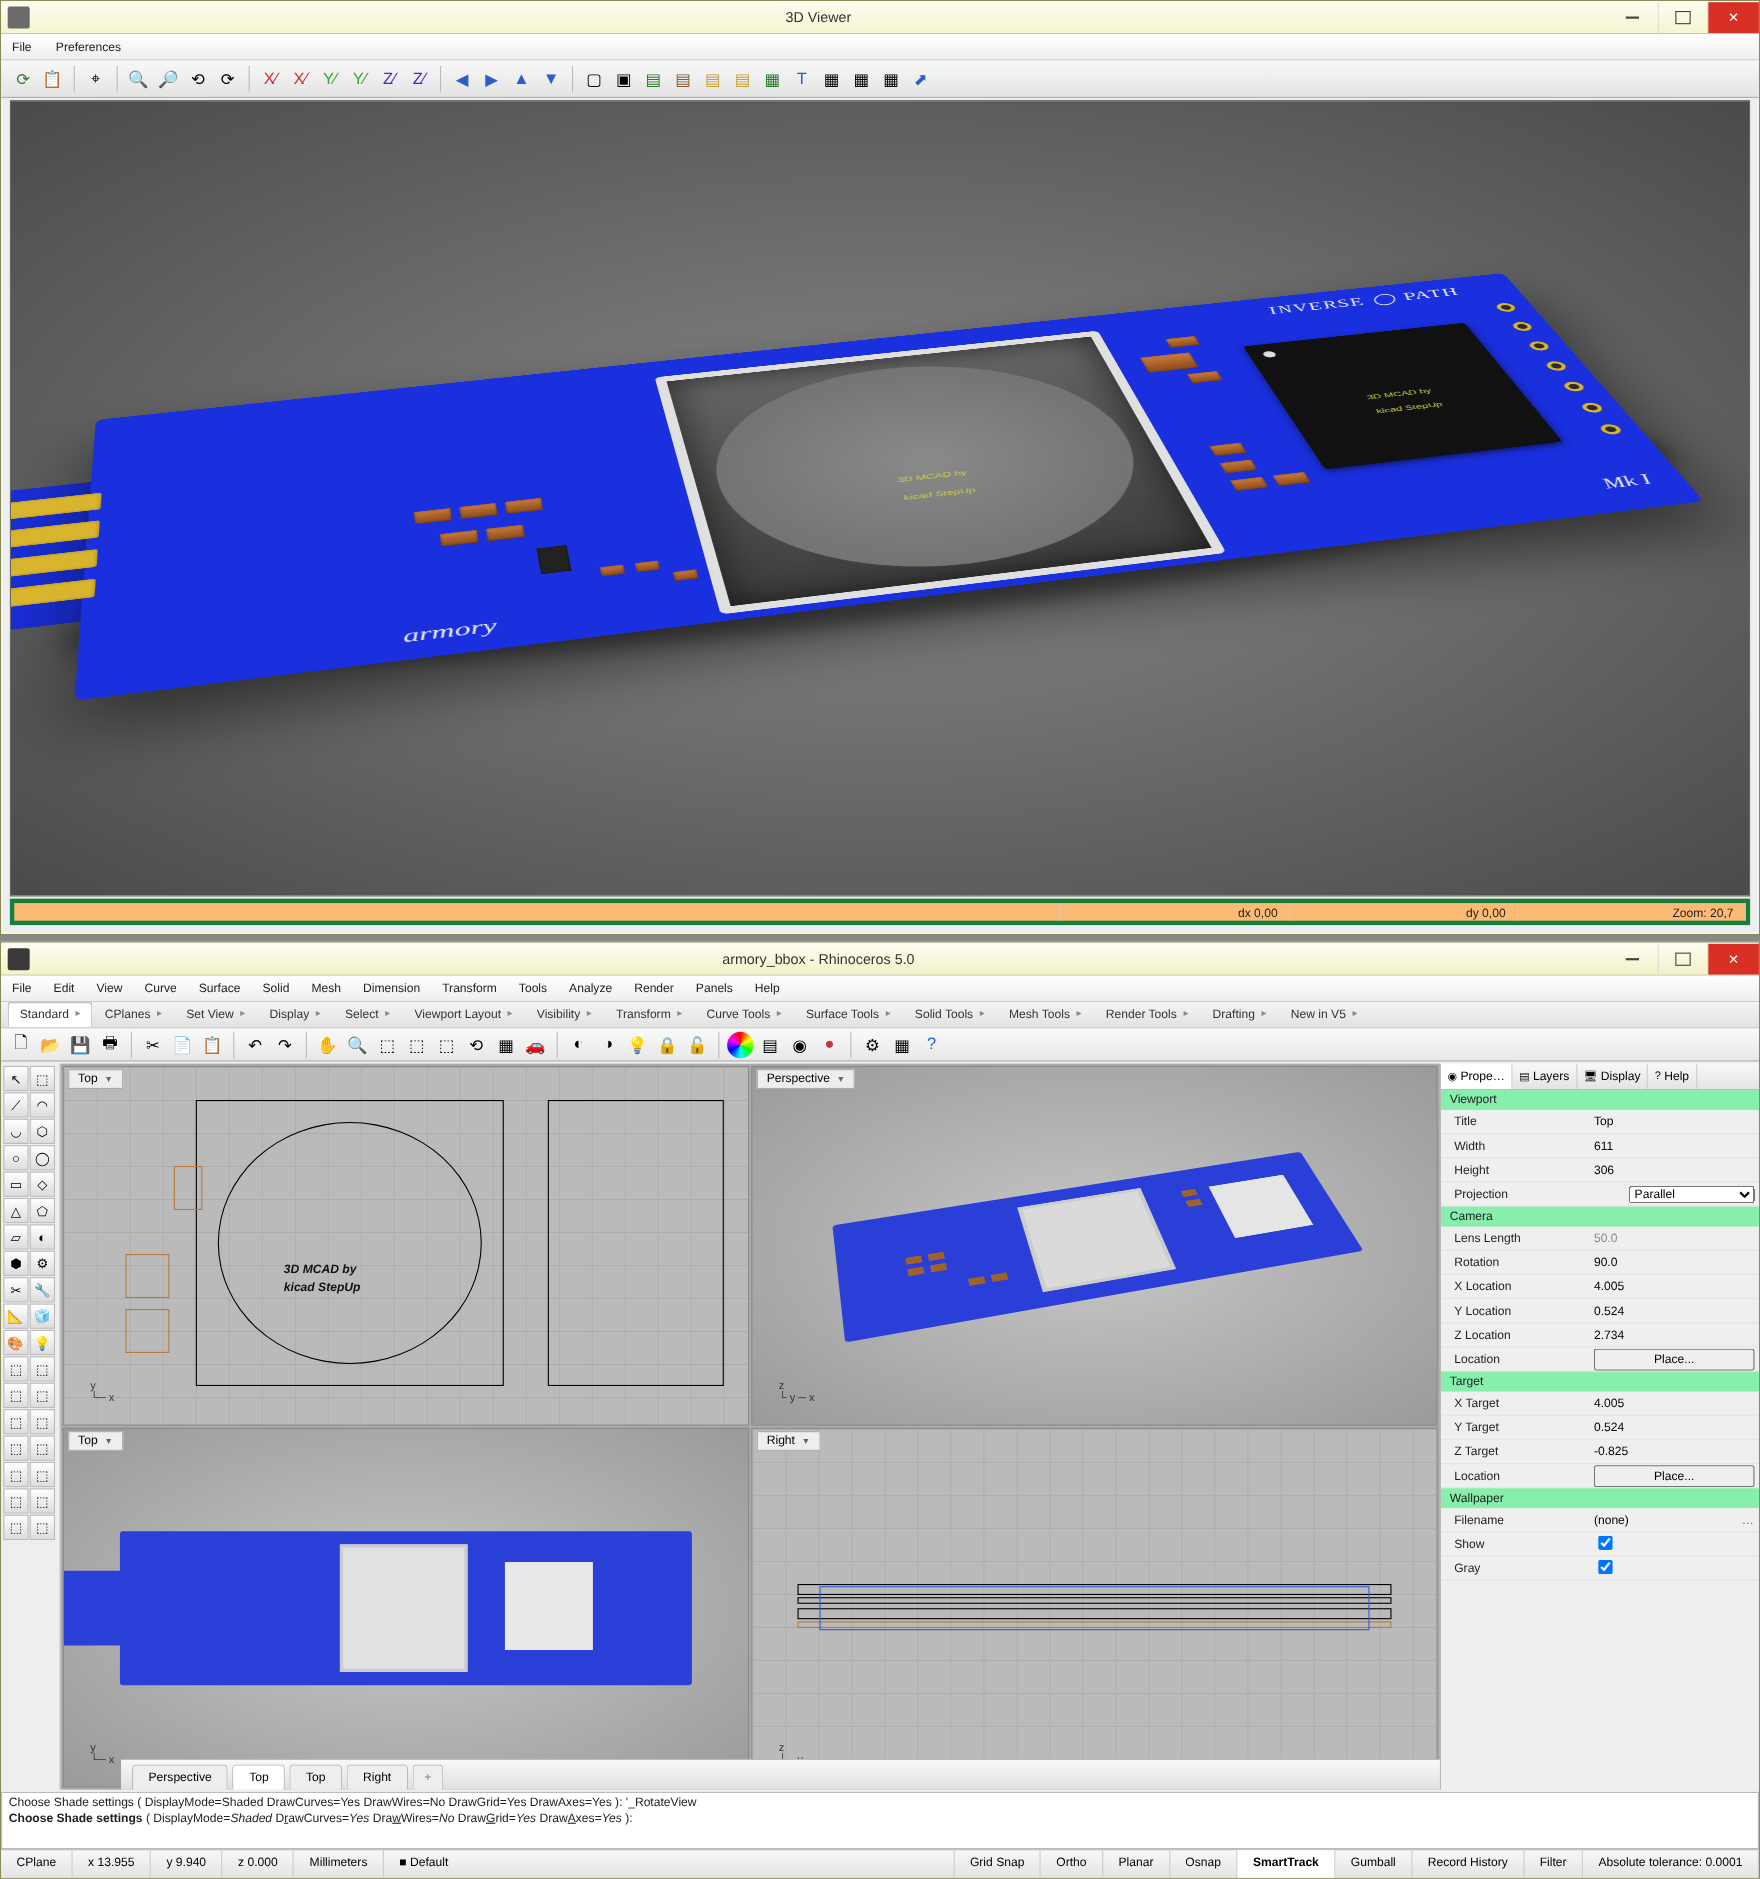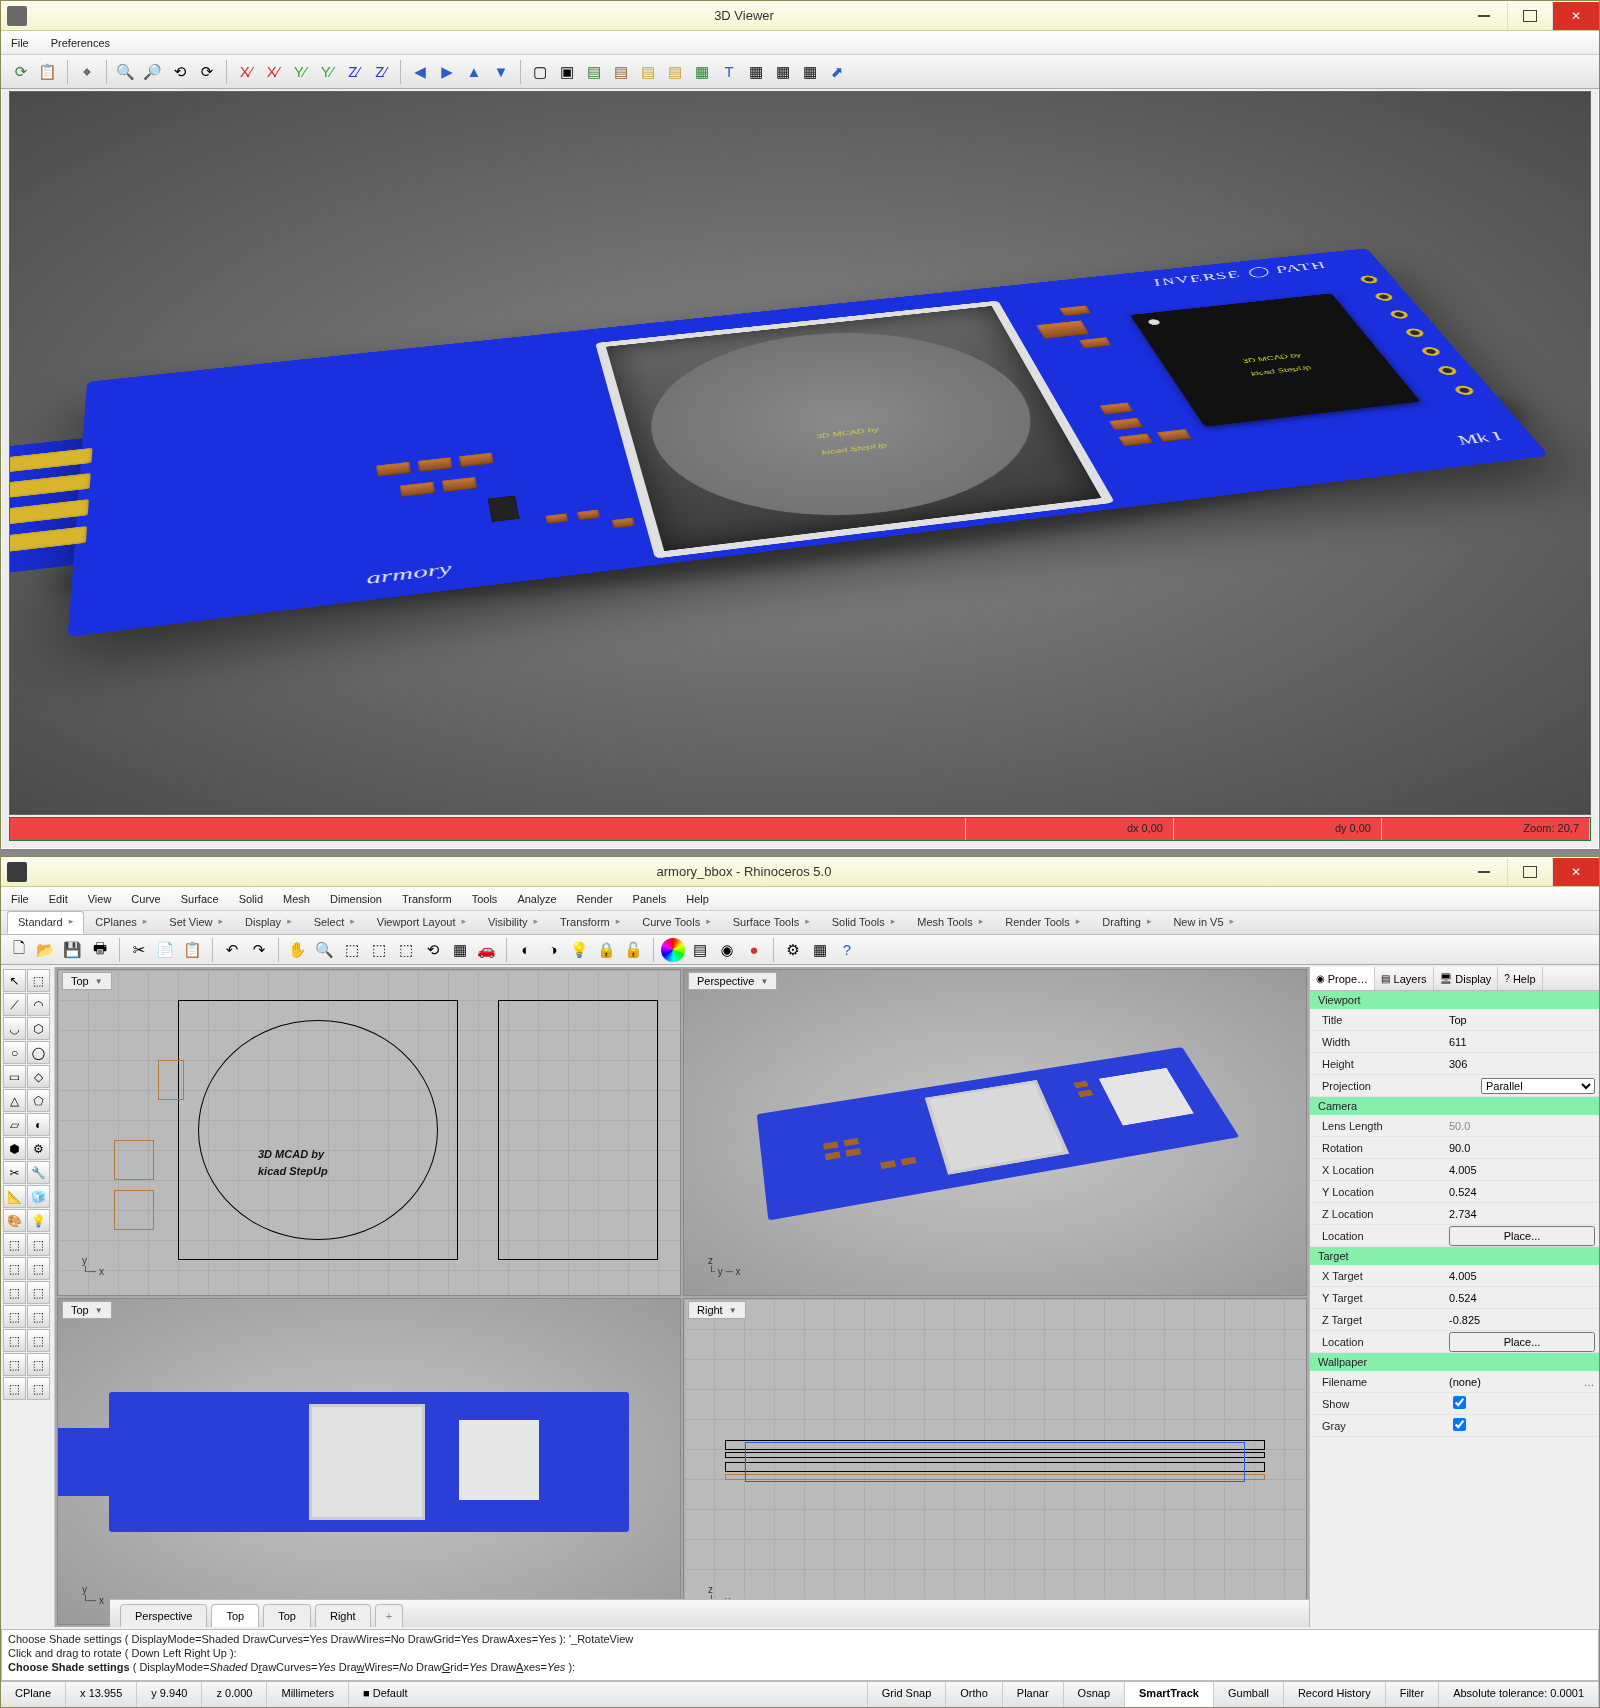--- a/index.html
+++ b/index.html
@@ -41,21 +41,21 @@
 .small-chip .dot{position:absolute;top:14px;left:14px;width:12px;height:12px;background:#ddd;border-radius:50%;}
 .small-chip .chip-text{top:44%;font-size:22px;}
 .silk-label{position:absolute;color:#e8e8e8;font-style:italic;font-family:Georgia,serif;}
 .silk-armory{left:260px;bottom:18px;font-size:26px;}
 .silk-inverse{right:60px;top:14px;font-size:22px;letter-spacing:2px;}
 .silk-mk{right:30px;bottom:30px;font-size:24px;}
 .via-holes{position:absolute;right:18px;top:60px;}
 .via{width:18px;height:18px;border:4px solid #d9b52e;border-radius:50%;margin-bottom:22px;background:#2a2a2a;}
 .smd{position:absolute;background:linear-gradient(#c97a3a,#8a4a1a);box-shadow:inset 0 0 3px rgba(0,0,0,.5);}
 
-.statusbar-3d{position:absolute;left:8px;right:8px;bottom:8px;height:24px;background:#ef4444;border:1px solid #15803d;display:flex;}
+.statusbar-3d{position:absolute;left:8px;right:8px;bottom:8px;height:24px;background:#fdba74;border:4px solid #15803d;display:flex;}
 .statusbar-3d .cell{flex:1;border-right:1px solid #ccc;padding:4px 10px;text-align:right;color:#222;}
 
 
 .win-rhino{position:absolute;top:856px;left:0;width:1600px;height:852px;background:#f0f0f0;border:1px solid #8a8a56;}
 .win-rhino .titlebar{background:linear-gradient(#fdfdf2,#f2f2c8);}
 .win-rhino .menubar{gap:12px;}
 .tab-strip{height:24px;background:linear-gradient(#f4f4f4,#e2e2e2);display:flex;padding-left:6px;border-bottom:1px solid #bbb;overflow:hidden;}
 .tab{padding:4px 10px;font-size:11px;color:#333;border:1px solid transparent;white-space:nowrap;display:flex;align-items:flex-start;}
 .tab.active{background:#fff;border:1px solid #bbb;border-bottom-color:#fff;border-radius:3px 3px 0 0;}
 .tab .chev{margin-left:6px;color:#888;font-size:9px;}
@@ -497,21 +497,20 @@
         </div>
       <div class="prop-row">
           <div class="k">Gray</div>
           <div class="v"><input type="checkbox" checked="" style=""></div>
         </div>
     </div>
   </div>
 
   <div class="cmdline">
     <div>Choose Shade settings ( DisplayMode=Shaded  DrawCurves=Yes  DrawWires=No  DrawGrid=Yes  DrawAxes=Yes ): '_RotateView</div>
-    <div>Click and drag to rotate ( Down  Left  Right  Up ):</div>
     <div>
       <span class="bold">Choose Shade settings</span>
       <span>( DisplayMode=</span><span class="ital">Shaded</span><span>  D</span><span class="uline">r</span><span>awCurves=</span><span class="ital">Yes</span><span>  Dra</span><span class="uline">w</span><span>Wires=</span><span class="ital">No</span><span>  Draw</span><span class="uline">G</span><span>rid=</span><span class="ital">Yes</span><span>  Draw</span><span class="uline">A</span><span>xes=</span><span class="ital">Yes</span><span> ):</span>
       <input type="text" style="">
     </div>
   </div>
 
   <div class="statusbar" id="rhino-status">
       <div class="cell">CPlane</div>
       <div class="cell">x 13.955</div>

